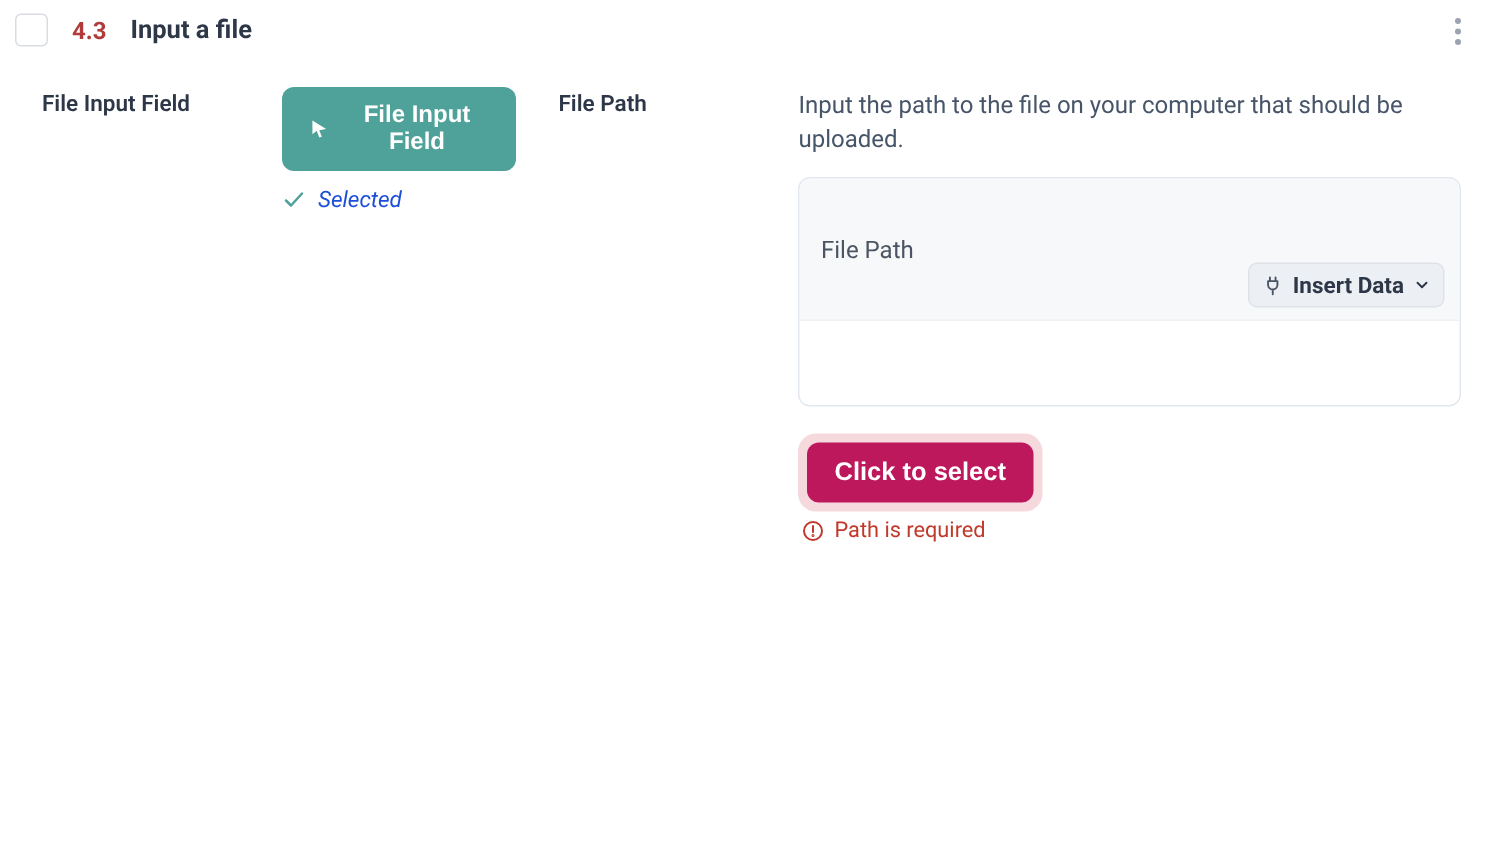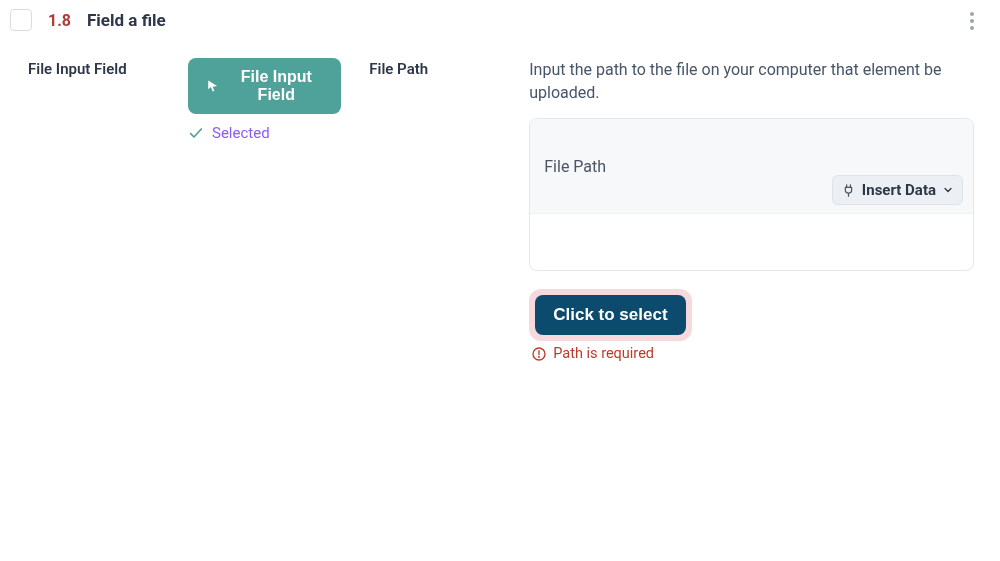--- a/index.html
+++ b/index.html
@@ -103,22 +103,23 @@
       cursor: pointer;
       width: fit-content;
     }
     .btn-teal svg {
       fill: #fff;
     }
     .status-selected {
       display: flex;
       align-items: center;
       gap: 8px;
-      color: #8b5cf6;
+      color: #1d4ed8;
       font-size: 15px;
+      font-style: italic;
     }
     .status-selected svg {
       stroke: #4fa299;
     }
     .note {
       color: #6b7280;
       font-size: 15.5px;
       line-height: 1.5;
     }
     .path-box {
@@ -165,21 +166,21 @@
     .select-wrap {
       margin-top: 8px;
     }
     .highlight-ring {
       display: inline-block;
       padding: 6px;
       background: #f6d9dd;
       border-radius: 12px;
     }
     .btn-select {
-      background: #0c4a6e;
+      background: #be185d;
       color: #fff;
       font-weight: 700;
       font-size: 17px;
       padding: 10px 18px;
       border: none;
       border-radius: 8px;
       cursor: pointer;
     }
     .error {
       display: flex;
@@ -193,22 +194,22 @@
     .error svg {
       stroke: #c0392b;
     }
   </style>
 </head>
 <body>
 
 <div class="page">
   <div class="header">
     <div class="checkbox"></div>
-    <span class="step-number">1.8</span>
-    <span class="step-title">Field a file</span>
+    <span class="step-number">4.3</span>
+    <span class="step-title">Input a file</span>
     <div class="kebab">
       <span></span>
         <span></span>
         <span></span>
     </div>
   </div>
 
   <div class="body">
 
     <div class="row">
@@ -225,21 +226,21 @@
               <polyline points="4 13 9 18 20 6"></polyline>
             </svg>
           <span>Selected</span>
         </div>
       </div>
     </div>
 
     <div class="row">
       <div class="label-col">File Path</div>
       <div class="value-col">
-        <div class="desc">Input the path to the file on your computer that element be uploaded.</div>
+        <div class="desc">Input the path to the file on your computer that should be uploaded.</div>
         <div class="path-box">
           <div class="path-header">
             <span class="path-label">File Path</span>
             <div class="insert-data">
               <svg class="plug" width="15" height="15" viewBox="0 0 24 24" fill="none" stroke-width="2" stroke-linecap="round" stroke-linejoin="round">
                   <path d="M9 3v4M15 3v4M7 7h10v4a5 5 0 0 1-10 0V7zM12 16v5"></path>
                 </svg>
               <span>Insert Data</span>
               <svg width="12" height="12" viewBox="0 0 24 24" fill="none" stroke="#2d3748" stroke-width="2.5" stroke-linecap="round" stroke-linejoin="round">
                   <polyline points="6 9 12 15 18 9"></polyline>

